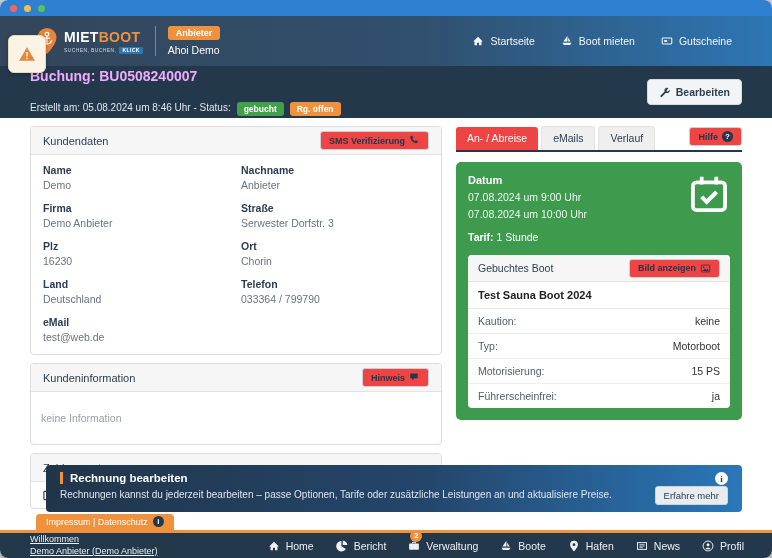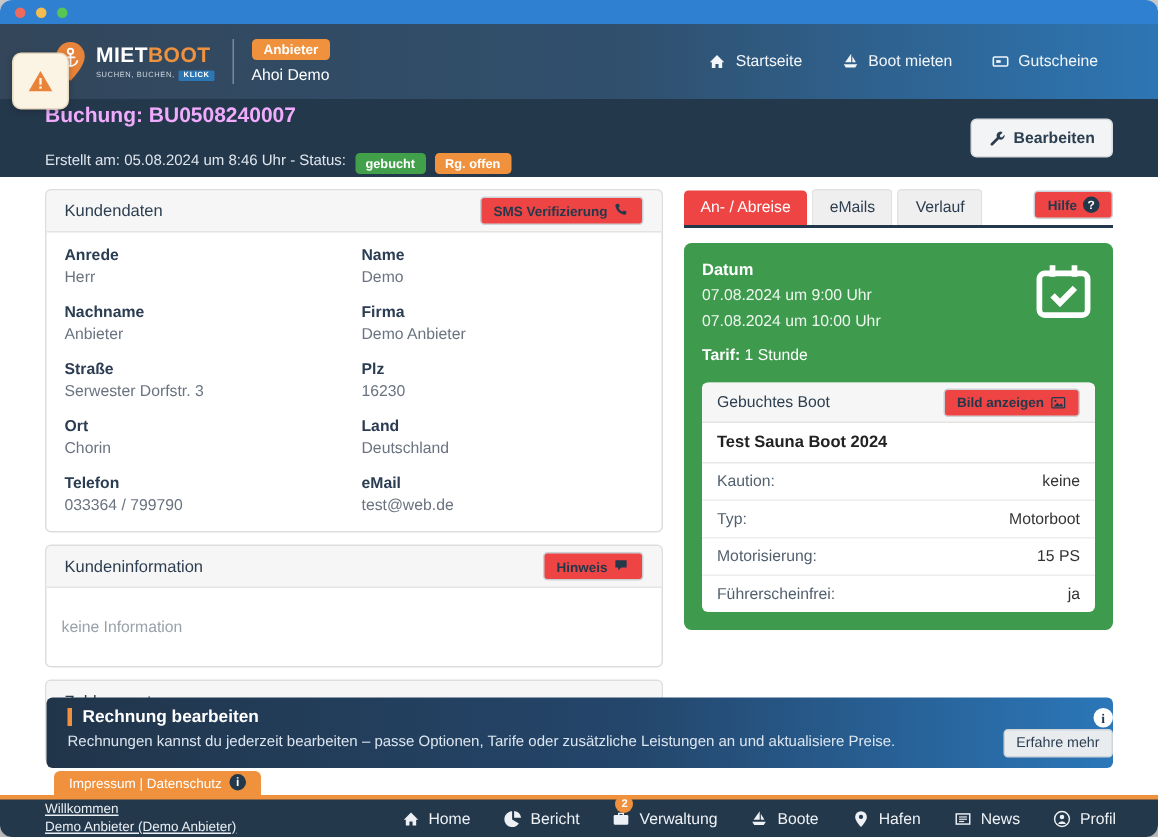--- a/index.html
+++ b/index.html
@@ -80,22 +80,22 @@
 
   .boat-card { margin-top:12px; background:#fff; border-radius:4px; overflow:hidden; color:#333; }
   .boat-head { background:#f6f6f6; border-bottom:1px solid #e3e3e3; padding:0 10px; height:27px;
     display:flex; align-items:center; justify-content:space-between; color:#2c3e50; font-size:10.5px; }
   .boat-name { padding:7px 10px; font-size:11px; font-weight:bold; color:#222; border-bottom:1px solid #e8e8e8; }
   .boat-row { display:flex; justify-content:space-between; padding:6px 10px; font-size:10.5px; border-bottom:1px solid #eee; }
   .boat-row:last-child { border-bottom:none; }
   .boat-row .rl { color:#52606e; } .boat-row .rv { color:#333; }
 
   
-  .banner { position:absolute; left:31px; right:30px; bottom:18px; height:47px; border-radius:4px;
-    background:linear-gradient(90deg,#21354a 0%,#24466b 55%,#2b77b9 100%); color:#fff; padding:7px 0 7px 14px; display:flex; }
+  .banner { position:absolute; left:46px; right:30px; bottom:18px; height:47px; border-radius:4px;
+    background:linear-gradient(90deg,#21354a 0%,#24466b 55%,#2b77b9 100%); color:#fff; padding:7px 14px 7px 14px; display:flex; }
   .banner-left { flex:1; }
   .banner-title { display:flex; align-items:center; gap:7px; font-size:11.5px; font-weight:bold; }
   .banner-title .obar { width:3px; height:12px; background:#f0923d; }
   .banner-text { font-size:10px; color:#dbe5ef; margin-top:5px; }
   .banner-right { display:flex; flex-direction:column; align-items:flex-end; justify-content:space-between; }
   .more-btn { background:#e9ecef; border:1px solid #cfd4d9; color:#2c3e50; font-size:9.5px; padding:3px 8px;
     border-radius:3px; cursor:pointer; font-family:inherit; }
 
   
   .legal-tab { position:absolute; bottom:0; left:36px; background:#f0923d; color:#fff; font-size:9px;
@@ -218,24 +218,20 @@
           <button class="mini-btn">
             <span>SMS Verifizierung</span>
             <span class="icon11">
               <svg viewBox="0 0 16 16" width="10" height="10">
                   <path d="M3.4 1.6 l2.1-.4 1.2 3 -1.5 1.3 a9.2 9.2 0 0 0 4.4 4.4 l1.3-1.5 3 1.2 -.4 2.1 c-.2 1-1.2 1.6-2.2 1.4 A12.2 12.2 0 0 1 2 3.8 c-.2-1 .4-2 1.4-2.2 Z" fill="#24384c"></path>
                 </svg>
             </span>
           </button>
         </div>
         <div class="cust-body">
-          <div>
-              <div class="field-label">Anrede</div>
-              <div class="field-value">Herr</div>
-            </div>
           <div>
               <div class="field-label">Name</div>
               <div class="field-value">Demo</div>
             </div>
           <div>
               <div class="field-label">Nachname</div>
               <div class="field-value">Anbieter</div>
             </div>
           <div>
               <div class="field-label">Firma</div>

